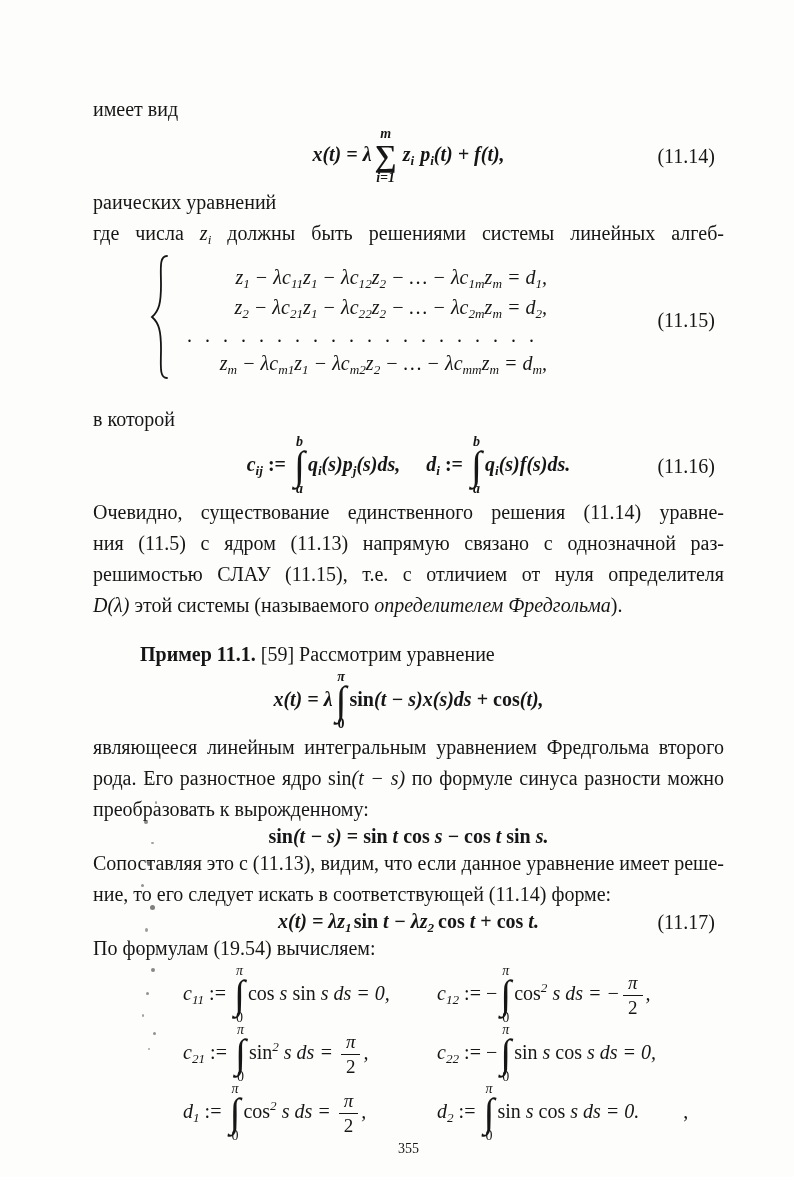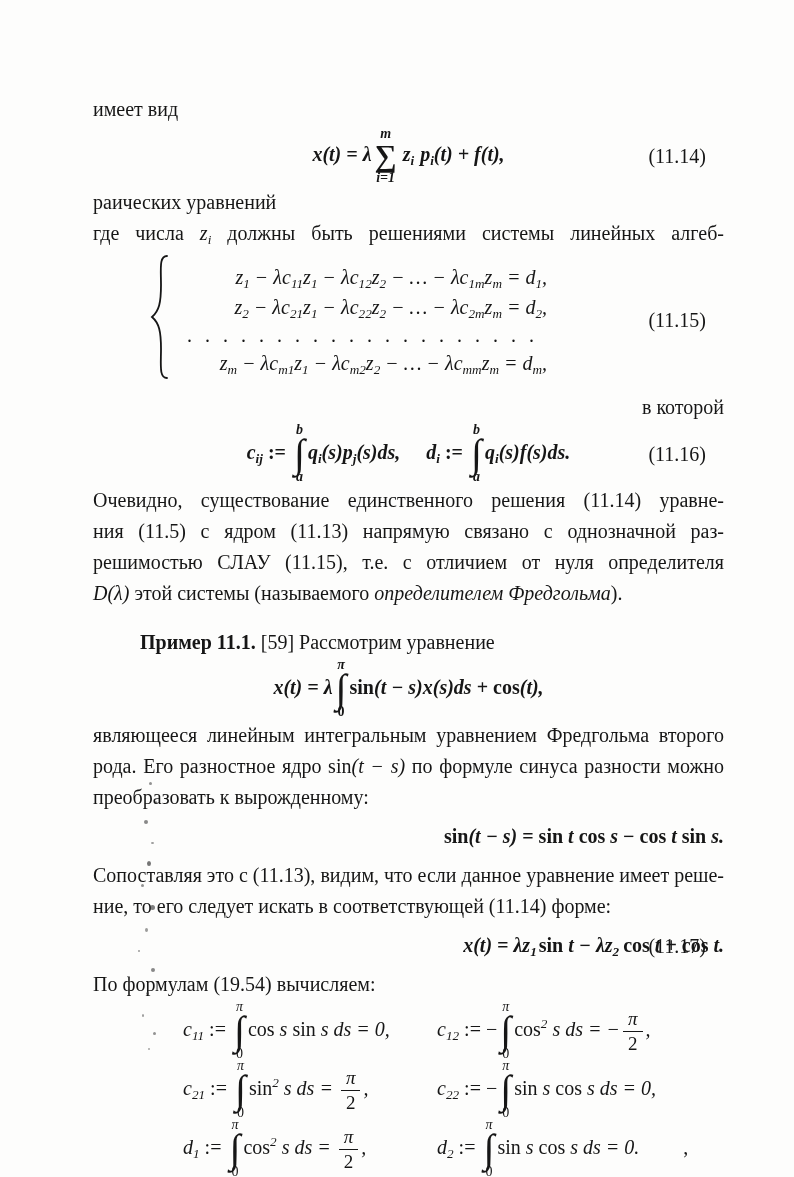--- a/index.html
+++ b/index.html
@@ -8,27 +8,27 @@
     background:#fdfdfc;color:#161616;
     padding:94px 70px 95px 93px;
     display:flex;flex-direction:column;
     font-family:"Liberation Serif","DejaVu Serif",serif;
     font-size:20px;
   }
   .line{line-height:31px;min-height:31px;}
   .just{text-align:justify;text-align-last:justify;}
   .indent{padding-left:47px;}
   .mt18{margin-top:18px;}
-  .mt4{margin-top:4px;text-align:right;}
+  .mt4{margin-top:16px;}
 
   
   .eq{position:relative;display:flex;justify-content:center;align-items:center;}
   .eq.h58{height:58px;margin:2px 0;}
-  .eq.h34{height:34px;margin:12px 0;justify-content:flex-end;}
-  .eq-no{position:absolute;right:18px;top:50%;transform:translateY(-50%);font-style:normal;font-weight:normal;}
+  .eq.h34{height:34px;margin:0 0;}
+  .eq-no{position:absolute;right:9px;top:50%;transform:translateY(-50%);font-style:normal;font-weight:normal;}
   .eq-body{display:inline-block;white-space:nowrap;}
   .eq-body.bold{font-weight:bold;}
 
   .mi{font-style:italic;}
   .mr{font-style:normal;}
   .mbi{font-style:italic;font-weight:normal;}
   sub,sup{font-size:66%;font-style:italic;line-height:0;}
   sub{vertical-align:-0.32em;}
   sup{vertical-align:0.55em;}
   .msp{display:inline-block;}

